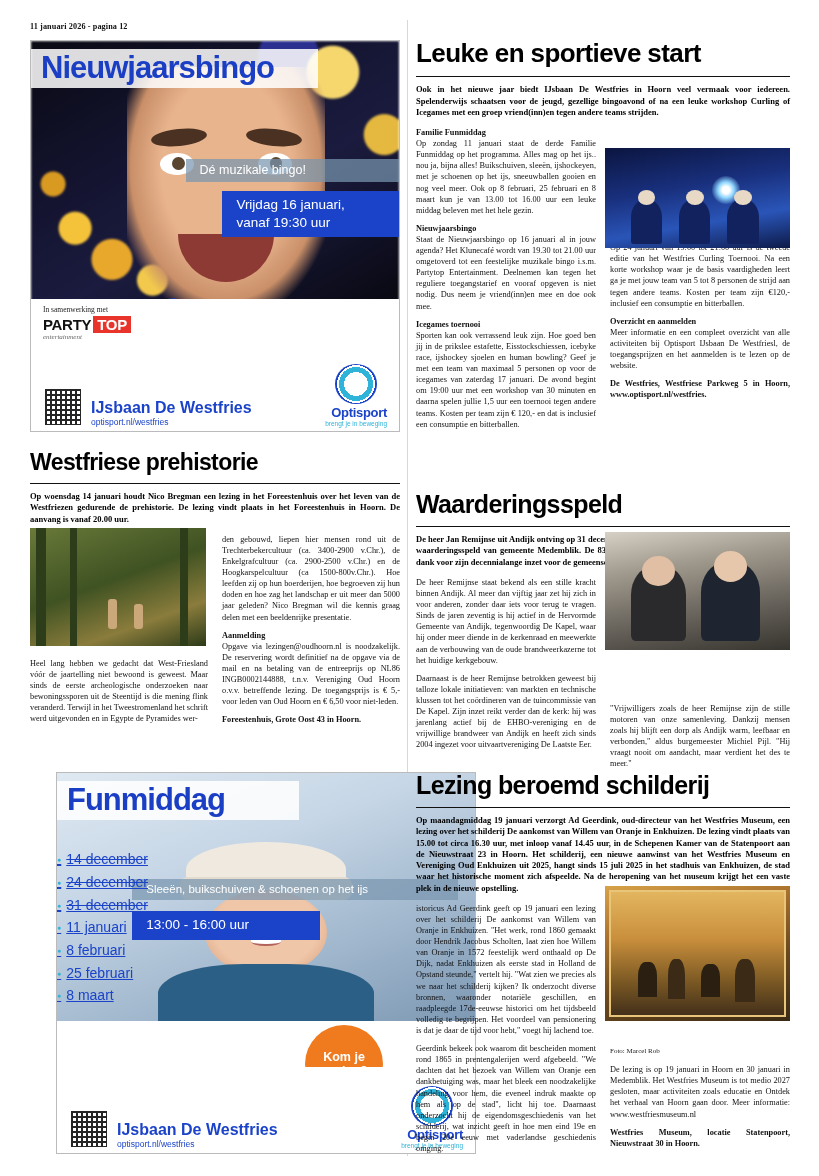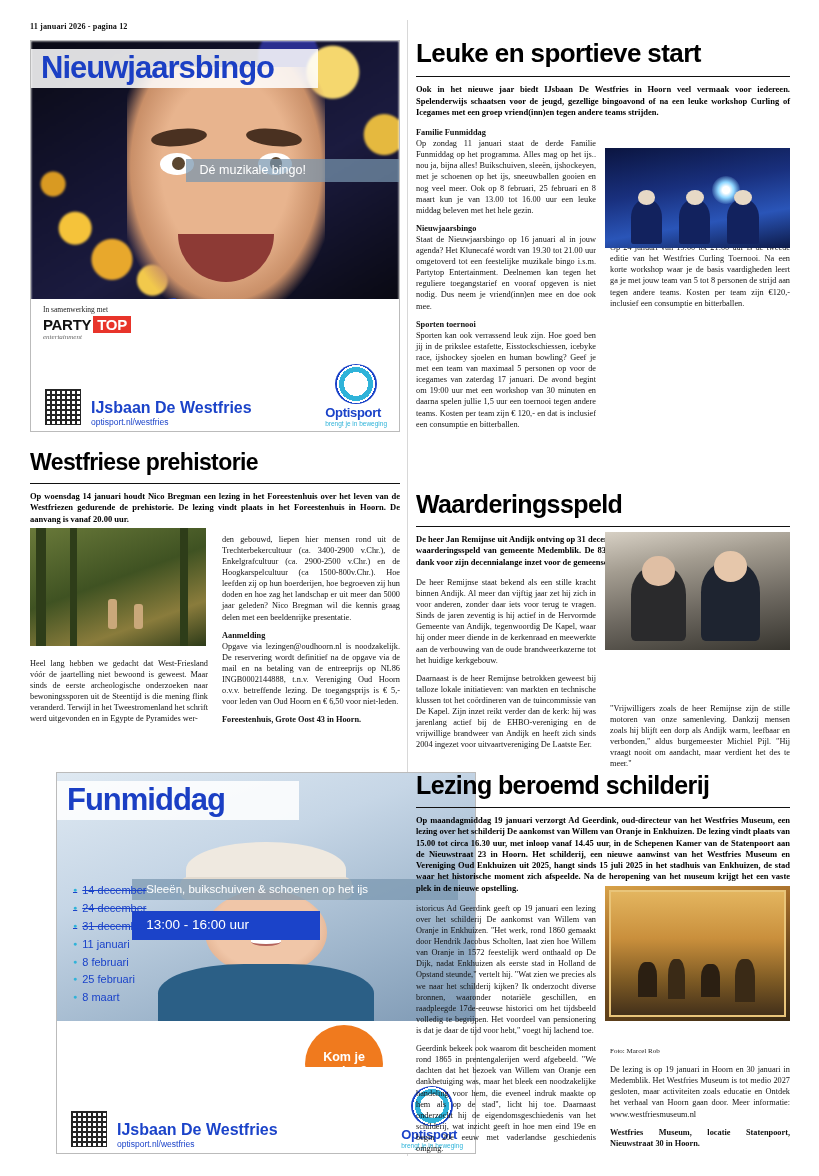--- a/index.html
+++ b/index.html
@@ -151,21 +151,21 @@
     background-size: 5px 5px, 5px 5px;
     background-color:#fff; border: 2px solid #fff;
     opacity:.85;
   }
   .brandtext {
     font-family:"Liberation Sans",sans-serif; font-weight:bold; font-size:16px;
     color:#1b43c9; line-height:1.1;
   }
   .brandurl { font-family:"Liberation Sans",sans-serif; font-size:8.5px; color:#1b43c9; }
   .optisport {
-    text-align:left; font-family:"Liberation Sans",sans-serif; color:#1b43c9;
+    text-align:right; font-family:"Liberation Sans",sans-serif; color:#1b43c9;
   }
   .optisport .swoosh {
     width: 42px; height: 40px; margin: 0 auto 1px;
     border-radius: 50%;
     background:
       radial-gradient(circle at 50% 50%, transparent 0 12px, #2fb3d9 12px 17px, transparent 17px),
       radial-gradient(circle at 50% 50%, transparent 0 19px, #1b43c9 19px 24px, transparent 24px);
   }
   .optisport .o-name { font-weight:bold; font-size:13px; letter-spacing:-.3px;}
   .optisport .o-tag { font-size:6.5px; color:#2fb3d9; }
@@ -186,22 +186,22 @@
   .snowgirl .hat { position:absolute; left:16%; top:0; width:68%; height:30%; background:#efe9e0; border-radius:50% 50% 35% 35%;}
   .snowgirl .hat::after{content:'';position:absolute;left:-4%;top:62%;width:108%;height:42%;background:#e3dbd0;border-radius:8px;}
   .snowgirl .faceo { position:absolute; left:24%; top:26%; width:52%; height:46%;
     background: radial-gradient(ellipse at 50% 45%, #f0c6a8 0 60%, #dba988 85%, rgba(0,0,0,0) 95%); border-radius:50%;}
   .snowgirl .eye2 { position:absolute; width:14%; height:7%; background:#3a2a1c; border-radius:50%; top:42%;}
   .snowgirl .eye2.l{left:32%;} .snowgirl .eye2.r{right:32%;}
   .snowgirl .smile { position:absolute; left:38%; top:56%; width:24%; height:10%; background:#fff; border-radius:0 0 50% 50%; border-bottom:2px solid #b3635c;}
   .snowgirl .coat { position:absolute; left:4%; top:66%; width:92%; height:40%; background:#2b5f86; border-radius:40% 40% 12% 12%;}
 
   .fun-datelist {
-    position: absolute; left: 16px; bottom: 146px; font-family:"Liberation Sans",sans-serif;
-    font-size: 11px; color:#1b43c9; line-height: 1.62;
+    position: absolute; left: 0; bottom: 146px; font-family:"Liberation Sans",sans-serif;
+    font-size: 14px; color:#1b43c9; line-height: 1.62; text-decoration: underline;
   }
   .fun-datelist li { list-style: none; }
   .fun-datelist li::before { content:'\25CF'; color:#2fb3d9; font-size:7px; margin-right:5px; vertical-align:2px;}
   .fun-datelist li.struck { text-decoration: line-through; }
 
   
   .ph-curling {
     position:absolute; left: 605px; top: 148px; width: 185px; height: 100px;
     background: linear-gradient(170deg,#0b1540 0%, #19307e 40%, #2a55b8 70%, #0d1a48 100%);
   }
@@ -250,20 +250,24 @@
         <div class="teeth"></div>
           <div class="mouth"></div>
       </div>
     </div>
 
     <div class="ad-title-band">
       <div class="ad-title">Nieuwjaarsbingo</div>
     </div>
 
     <div class="ad-sub1">Dé muzikale bingo!</div>
+    <div class="ad-sub2">
+      <div>Vrijdag 16 januari,</div>
+      <div>vanaf 19:30 uur</div>
+    </div>
 
     <div class="bingo-card">
       <div class="bingo-word">BINGO</div>
       <div class="bingo-grid">
         <span>5</span>
         <span>21</span>
         <span></span>
         <span>48</span>
         <span>65</span>
         <span></span>
@@ -317,27 +321,30 @@
     <h1 class="headline">Leuke en sportieve start</h1>
     <div class="hr-thin"></div>
     <div class="intro">Ook in het nieuwe jaar biedt IJsbaan De Westfries in Hoorn veel vermaak voor iedereen. Spelenderwijs schaatsen voor de jeugd, gezellige bingoavond of na een leuke workshop Curling of Icegames met een groep vriend(inn)en tegen andere teams strijden.</div>
 
     <div style="display:flex; gap:14px; margin-top:9px;">
       <div style="width:180px;" class="body-text">
         <p><span class="subhead">Familie Funmiddag</span><br>
           <span>Op zondag 11 januari staat de derde Familie Funmiddag op het programma. Alles mag op het ijs.. nou ja, bijna alles! Buikschuiven, sleeën, ijshockeyen, met je schoenen op het ijs, sneeuwballen gooien en nog veel meer. Ook op 8 februari, 25 februari en 8 maart kun je van 13.00 tot 16.00 uur een leuke middag beleven met het hele gezin.</span></p>
         <p><span class="subhead">Nieuwjaarsbingo</span><br>
           <span>Staat de Nieuwjaarsbingo op 16 januari al in jouw agenda? Het Klunecafé wordt van 19.30 tot 21.00 uur omgetoverd tot een feestelijke muzikale bingo i.s.m. Partytop Entertainment. Deelnemen kan tegen het reguliere toegangstarief en vooraf opgeven is niet nodig. Dus neem je vriend(inn)en mee en doe ook mee.</span></p>
-        <p><span class="subhead">Sporten toernooi</span><br>
+        <p><span class="subhead">Icegames toernooi</span><br>
           <span>Sporten kan ook verrassend leuk zijn. Hoe goed ben jij in de prikslee estafette, Eisstockschiessen, icebyke race, ijshockey sjoelen en human bowling? Geef je met een team van maximaal 5 personen op voor de icegames van zaterdag 17 januari. De avond begint om 19:00 uur met een workshop van 30 minuten en daarna spelen jullie 1,5 uur een toernooi tegen andere teams. Kosten per team zijn € 120,- en dat is inclusief een consumptie en bitterballen.</span></p>
       </div>
       <div style="width:180px;" class="body-text">
         <div style="height:104px;"></div>
         <p><span class="subhead">Curling toernooi</span><br>
           <span>Op 24 januari van 19:00 tot 21:00 uur is de tweede editie van het Westfries Curling Toernooi. Na een korte workshop waar je de basis vaardigheden leert ga je met jouw team van 5 tot 8 personen de strijd aan tegen andere teams. Kosten per team zijn €120,- inclusief een consumptie en bitterballen.</span></p>
+        <p><span class="subhead">Overzicht en aanmelden</span><br>
+          <span>Meer informatie en een compleet overzicht van alle activiteiten bij Optisport IJsbaan De Westfriesl, de toegangsprijzen en het aanmelden is te lezen op de website.</span></p>
+        <p class="bold-tail">De Westfries, Westfriese Parkweg 5 in Hoorn, www.optisport.nl/westfries.</p>
       </div>
     </div>
   </div>
 
   <div class="ph-curling">
     <div class="glow"></div>
     <div class="p a"></div>
       <div class="p b"></div>
       <div class="p c"></div>
   </div>

